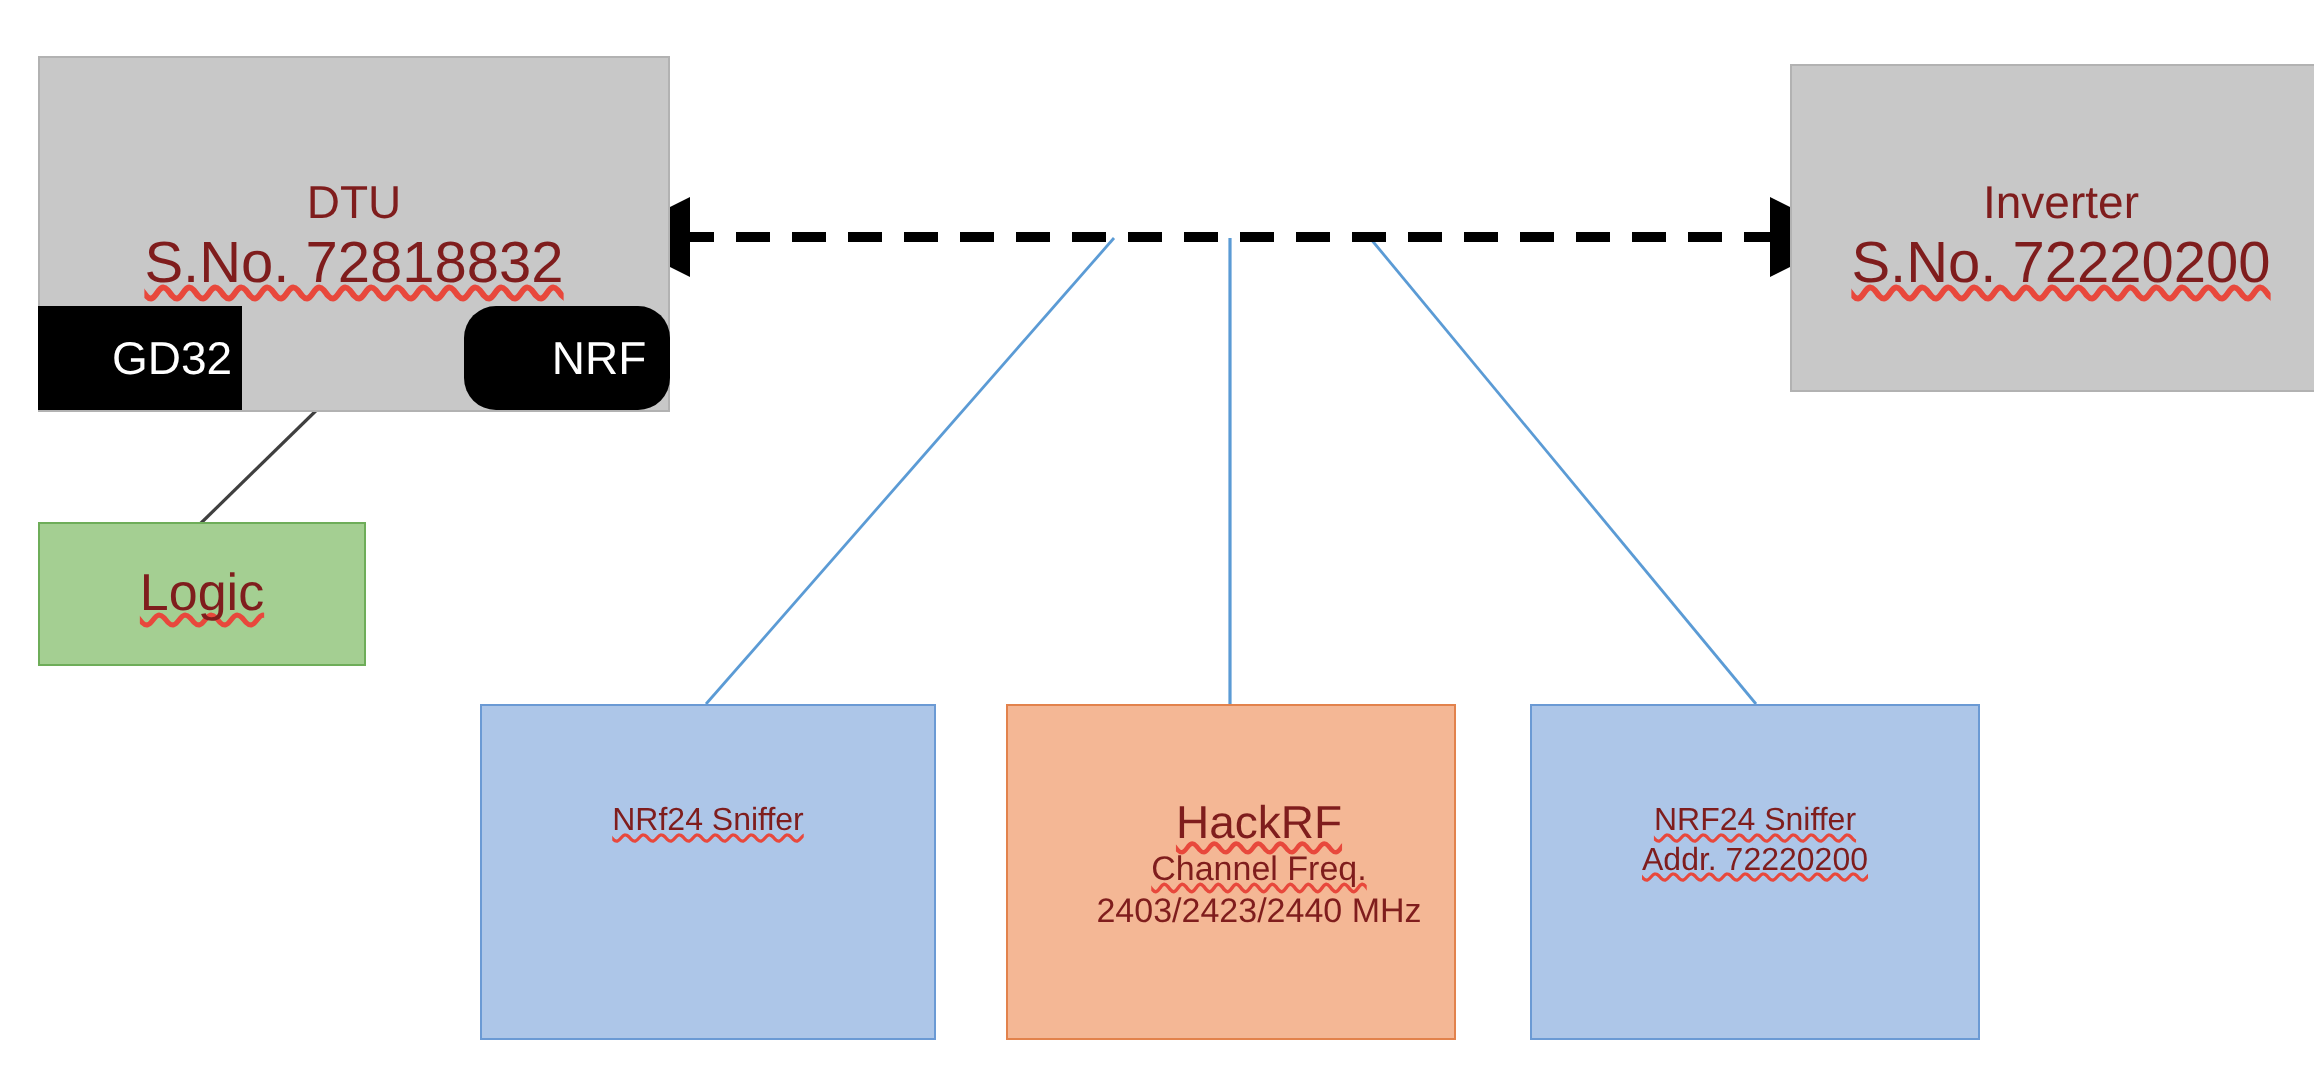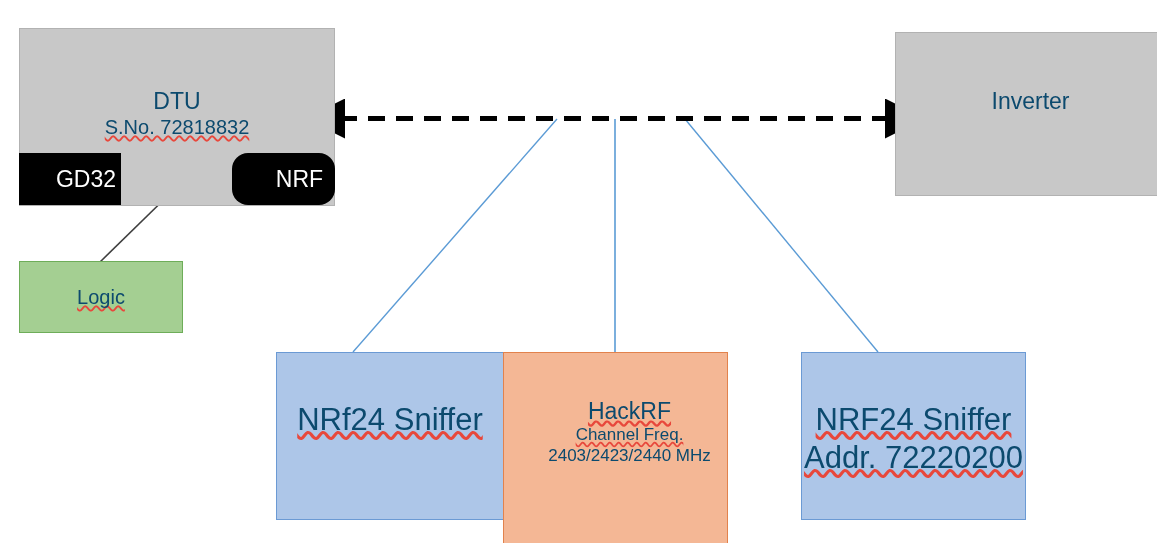--- a/index.html
+++ b/index.html
@@ -20,53 +20,52 @@
   }
   .node {
     position: absolute;
     box-sizing: border-box;
     display: flex;
     flex-direction: column;
     align-items: center;
     justify-content: center;
     text-align: center;
     line-height: 1.22;
-    color: #0c4a6e;
+    color: #7f1d1d;
   }
 
   
   .box-grey {
     background: #c8c8c8;
     border: 1px solid #b2b2b2;
   }
   .box-grey .ttl { font-size: 23px; }
-  .box-grey .sub { font-size: 20px; }
+  .box-grey .sub { font-size: 29px; }
 
   
   .box-black {
     background: #000000;
     color: #ffffff;
     border: 0;
     font-size: 23px;
     padding-left: 32px;
   }
 
   
   .box-green {
     background: #a4cf92;
     border: 1px solid #6ead59;
-    font-size: 20px;
+    font-size: 26px;
   }
 
   
   .box-blue {
     background: #adc6e8;
     border: 1px solid #6b9ad4;
-    font-size: 31px;
-    margin-left: 36px;
+    font-size: 16px;
   }
 
   
   .box-orange {
     background: #f4b795;
     border: 1px solid #e2824c;
   }
   .box-orange .ttl { font-size: 23px; }
   .box-orange .sub { font-size: 17px; }
 
@@ -132,27 +131,28 @@
   <div class="node box-black" style="left:232px; top:153px; width:103px; height:52px;border-radius:16px;">
     <span class="lbl-line">NRF</span>
   </div>
 
   <div class="node box-green" style="left:19px; top:261px; width:164px; height:72px;">
     <span class="lbl-line sp">Logic</span>
   </div>
 
   <div class="node box-grey" style="left:895px; top:32px; width:271px; height:164px; justify-content:flex-start; padding-top:54px;">
     <span class="ttl lbl-line">Inverter</span>
+    <span class="sub lbl-line sp">S.No. 72220200</span>
   </div>
 
   <div class="node box-blue" style="left:240px; top:352px; width:228px; height:168px; justify-content:flex-start; padding-top:48px;">
     <span class="lbl-line sp">NRf24 Sniffer</span>
   </div>
 
-  <div class="node box-orange" style="left:503px; top:352px; width:225px; height:192px; justify-content:flex-start; padding-top:44px;padding-left:28px;">
+  <div class="node box-orange" style="left:503px; top:352px; width:225px; height:168px; justify-content:flex-start; padding-top:44px;padding-left:28px;">
     <span class="ttl lbl-line sp">HackRF</span>
     <span class="sub lbl-line sp">Channel Freq.</span>
     <span class="sub lbl-line">2403/2423/2440 MHz</span>
   </div>
 
   <div class="node box-blue" style="left:765px; top:352px; width:225px; height:168px; justify-content:flex-start; padding-top:48px;">
     <span class="lbl-line sp">NRF24 Sniffer</span>
     <span class="lbl-line sp">Addr. 72220200</span>
   </div>
 

